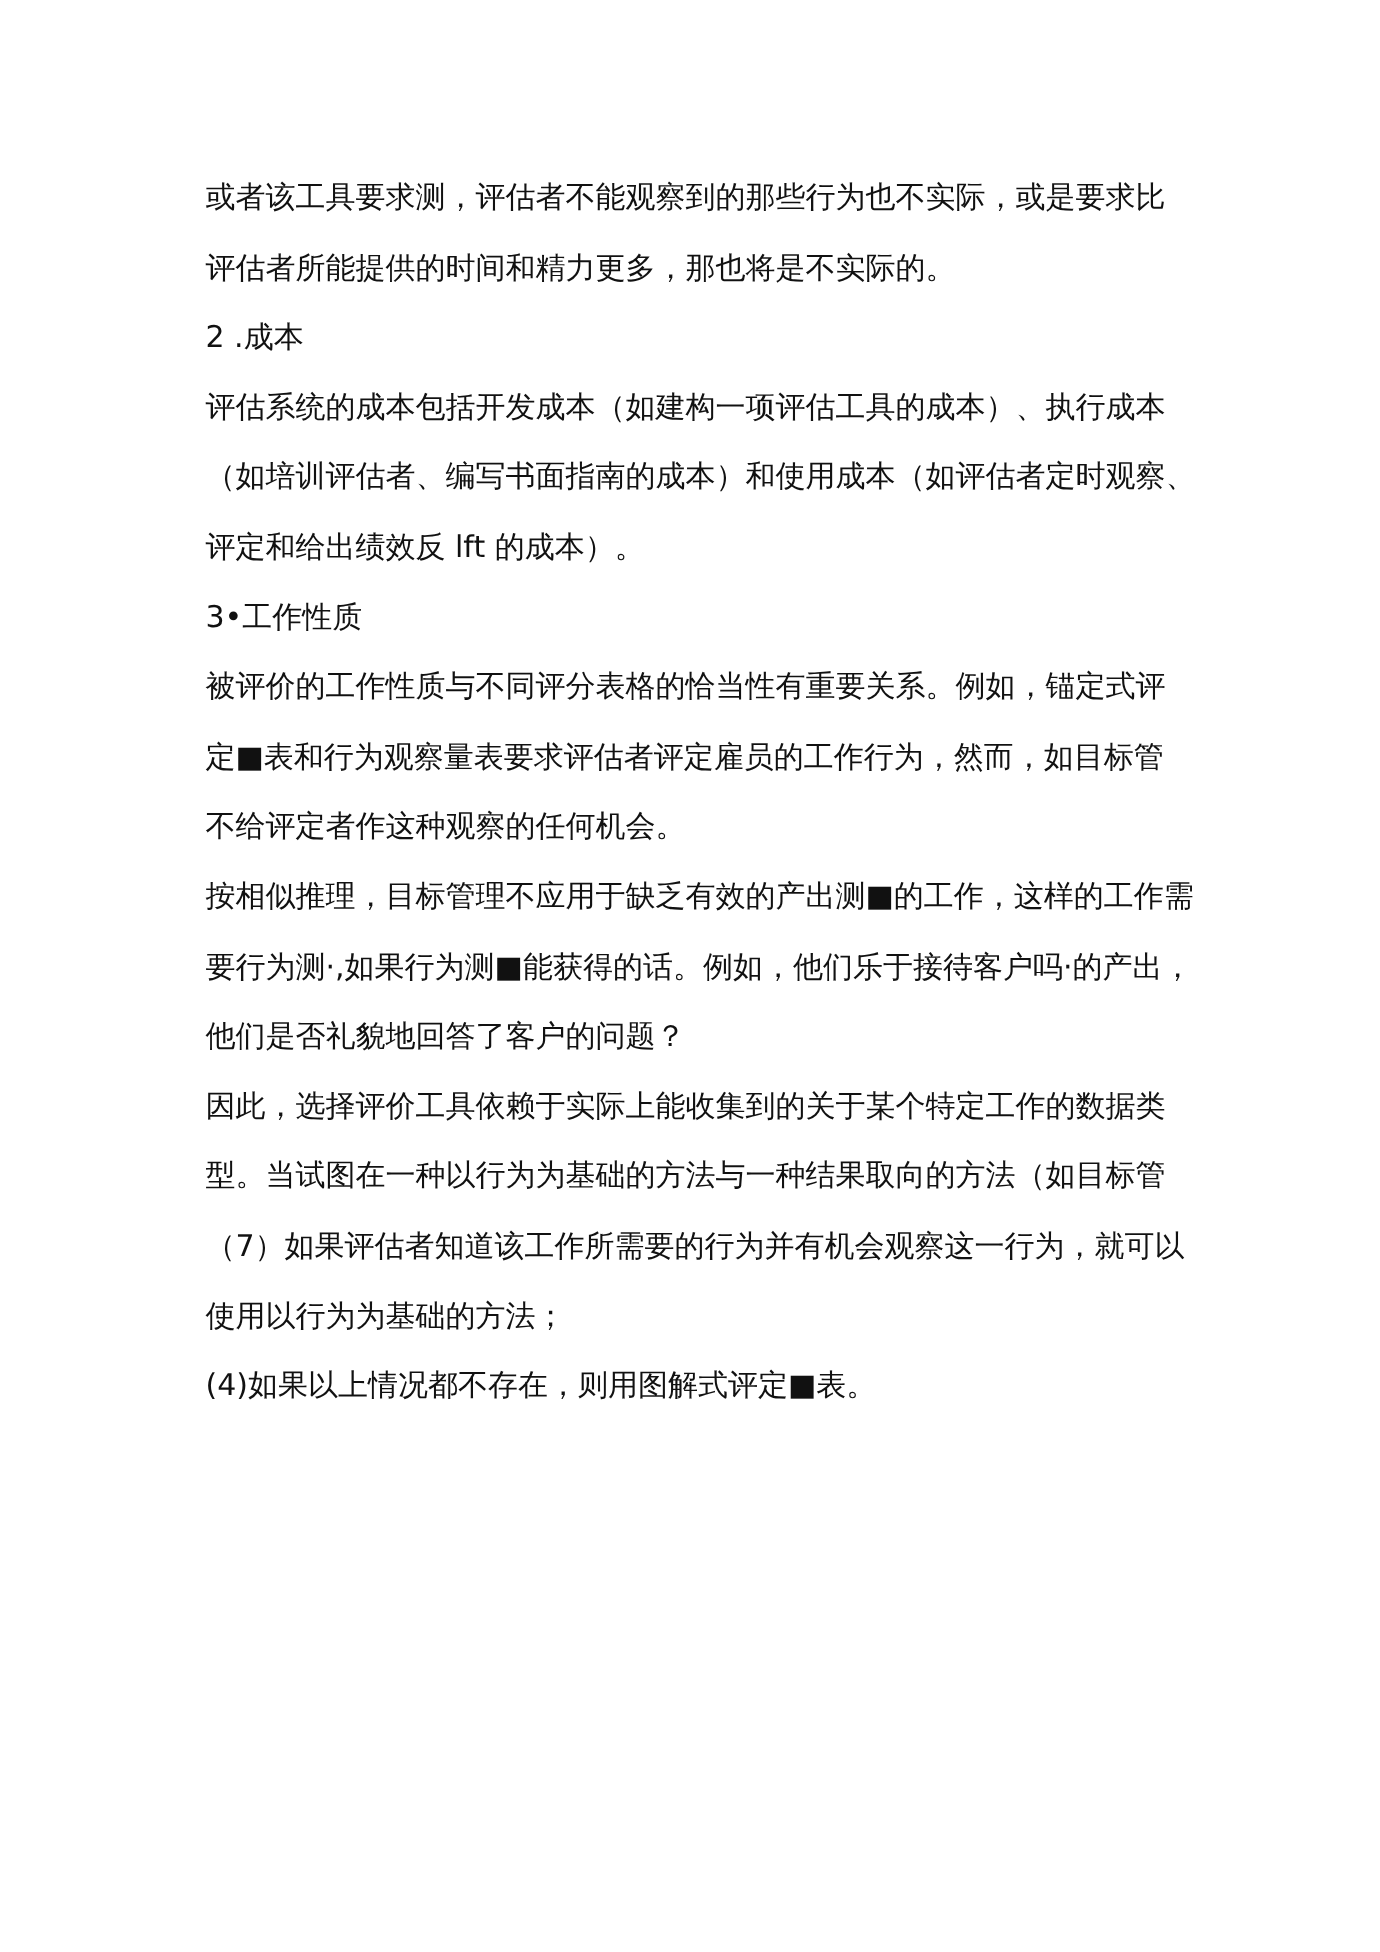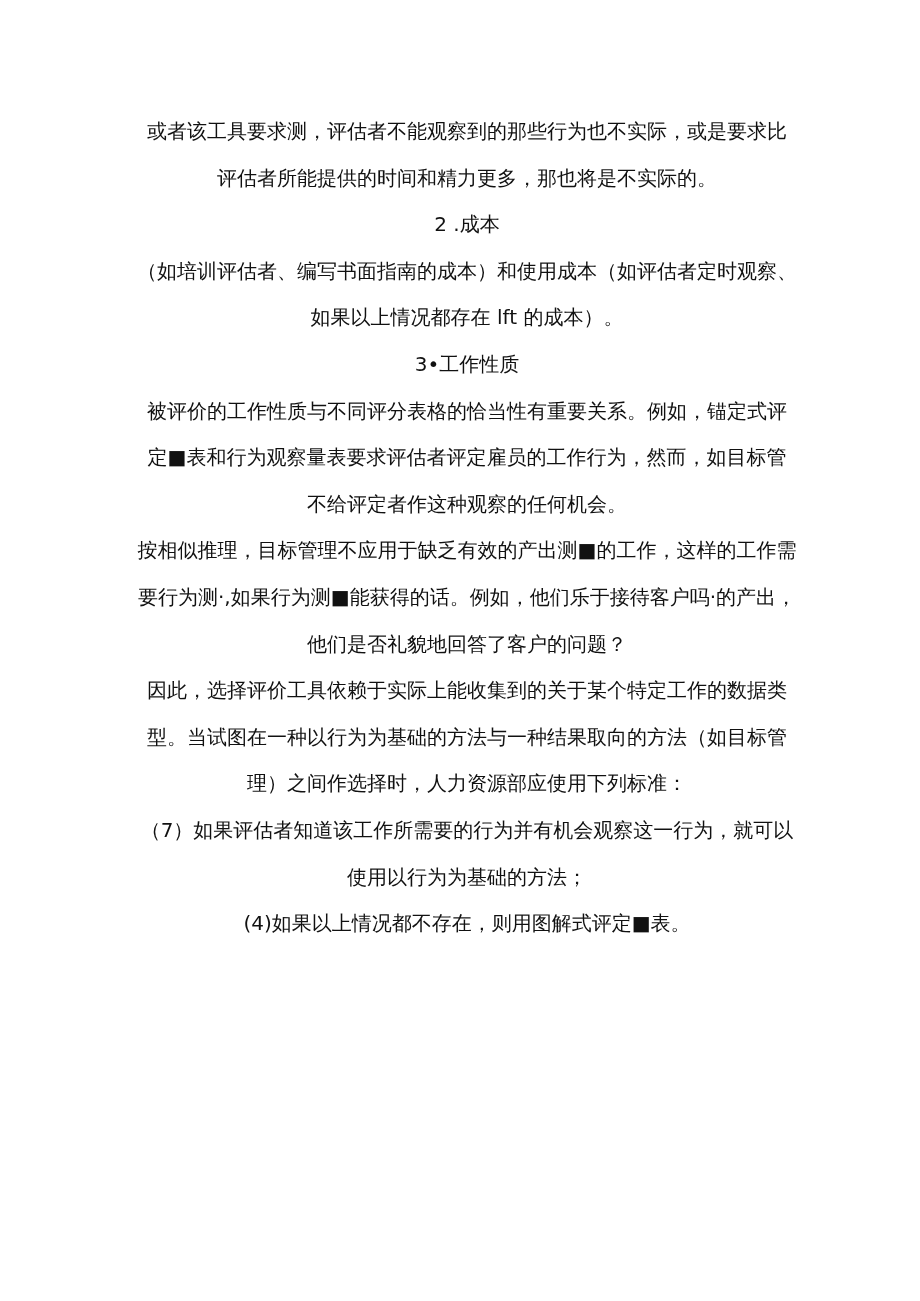--- a/index.html
+++ b/index.html
@@ -13,45 +13,44 @@
       position: relative;
       overflow: hidden;
       font-family: "DejaVu Sans", "Liberation Sans", sans-serif;
       color: #111111;
     }
     .page {
       position: absolute;
       left: 137px;
       top: 108px;
       width: 660px;
-      text-align: center;
     }
     .line {
       font-size: 20px;
       line-height: 46.6px;
       height: 46.6px;
       white-space: nowrap;
       letter-spacing: 0px;
     }
   </style>
 </head>
 <body>
 
 <div class="page">
   <div class="line">或者该工具要求测，评估者不能观察到的那些行为也不实际，或是要求比</div>
   <div class="line">评估者所能提供的时间和精力更多，那也将是不实际的。</div>
   <div class="line">2  .成本</div>
+  <div class="line">评估系统的成本包括开发成本（如建构一项评估工具的成本）、执行成本</div>
   <div class="line">（如培训评估者、编写书面指南的成本）和使用成本（如评估者定时观察、</div>
-  <div class="line">如果以上情况都存在 lft 的成本）。</div>
+  <div class="line">评定和给出绩效反 lft 的成本）。</div>
   <div class="line">3•工作性质</div>
   <div class="line">被评价的工作性质与不同评分表格的恰当性有重要关系。例如，锚定式评</div>
   <div class="line">定■表和行为观察量表要求评估者评定雇员的工作行为，然而，如目标管</div>
   <div class="line">不给评定者作这种观察的任何机会。</div>
   <div class="line">按相似推理，目标管理不应用于缺乏有效的产出测■的工作，这样的工作需</div>
   <div class="line">要行为测·,如果行为测■能获得的话。例如，他们乐于接待客户吗·的产出，</div>
   <div class="line">他们是否礼貌地回答了客户的问题？</div>
   <div class="line">因此，选择评价工具依赖于实际上能收集到的关于某个特定工作的数据类</div>
   <div class="line">型。当试图在一种以行为为基础的方法与一种结果取向的方法（如目标管</div>
-  <div class="line">理）之间作选择时，人力资源部应使用下列标准：</div>
   <div class="line">（7）如果评估者知道该工作所需要的行为并有机会观察这一行为，就可以</div>
   <div class="line">使用以行为为基础的方法；</div>
   <div class="line">(4)如果以上情况都不存在，则用图解式评定■表。</div>
 </div>
 
 </body></html>

